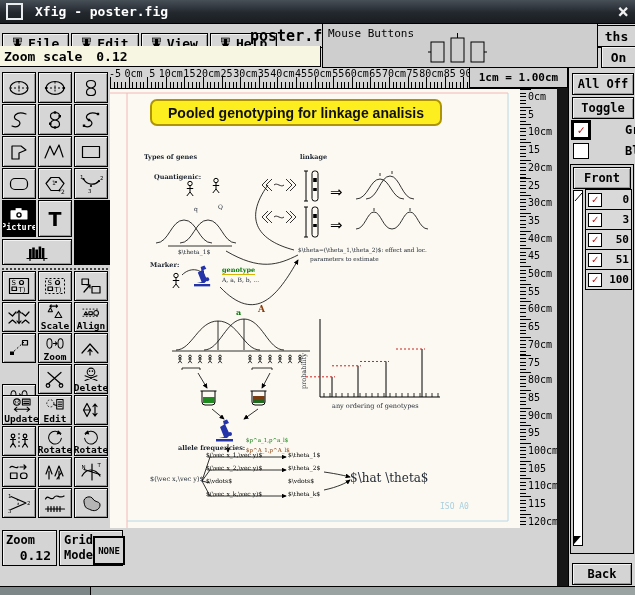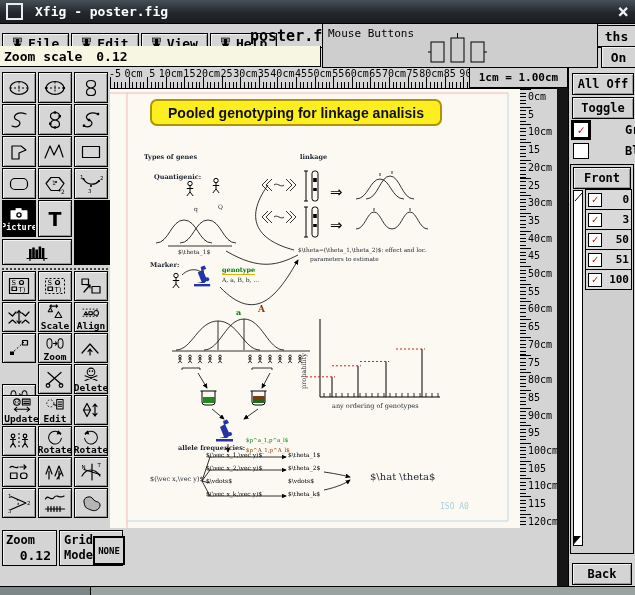--- a/index.html
+++ b/index.html
@@ -687,21 +687,21 @@
         </div>
         <div class="trow">
           <span class="tl">$\vdots$</span>
           <span>$\vdots$</span>
         </div>
         <div class="trow">
           <span class="tl">$(\vec x_k,\vec y)$</span>
           <span>$\theta_k$</span>
         </div>
       </div>
-    <span class="pl" style="left:260px;top:382px;font-size:10px">$\hat \theta$</span>
+    <span class="pl" style="left:240px;top:382px;font-size:12px">$\hat \theta$</span>
   </div>
 
   <div id="darkstrip"></div>
   <div id="rightpanel">
     <div class="rp-btn" style="left:3px;top:5px;width:60px;height:20px">All Off</div>
     <div class="rp-btn" style="left:3px;top:29px;width:60px;height:20px">Toggle</div>
     <div class="ckbox" style="left:2px;top:52px;width:14px;height:14px;border:3px solid #000;font-size:12px">✓</div>
     <div class="cklabel" style="left:24px;top:55px">Gray</div>
     <div class="ckbox" style="left:4px;top:75px;width:14px;height:14px;border:1px solid #000"></div>
     <div class="cklabel" style="left:24px;top:76px">Blank</div>

